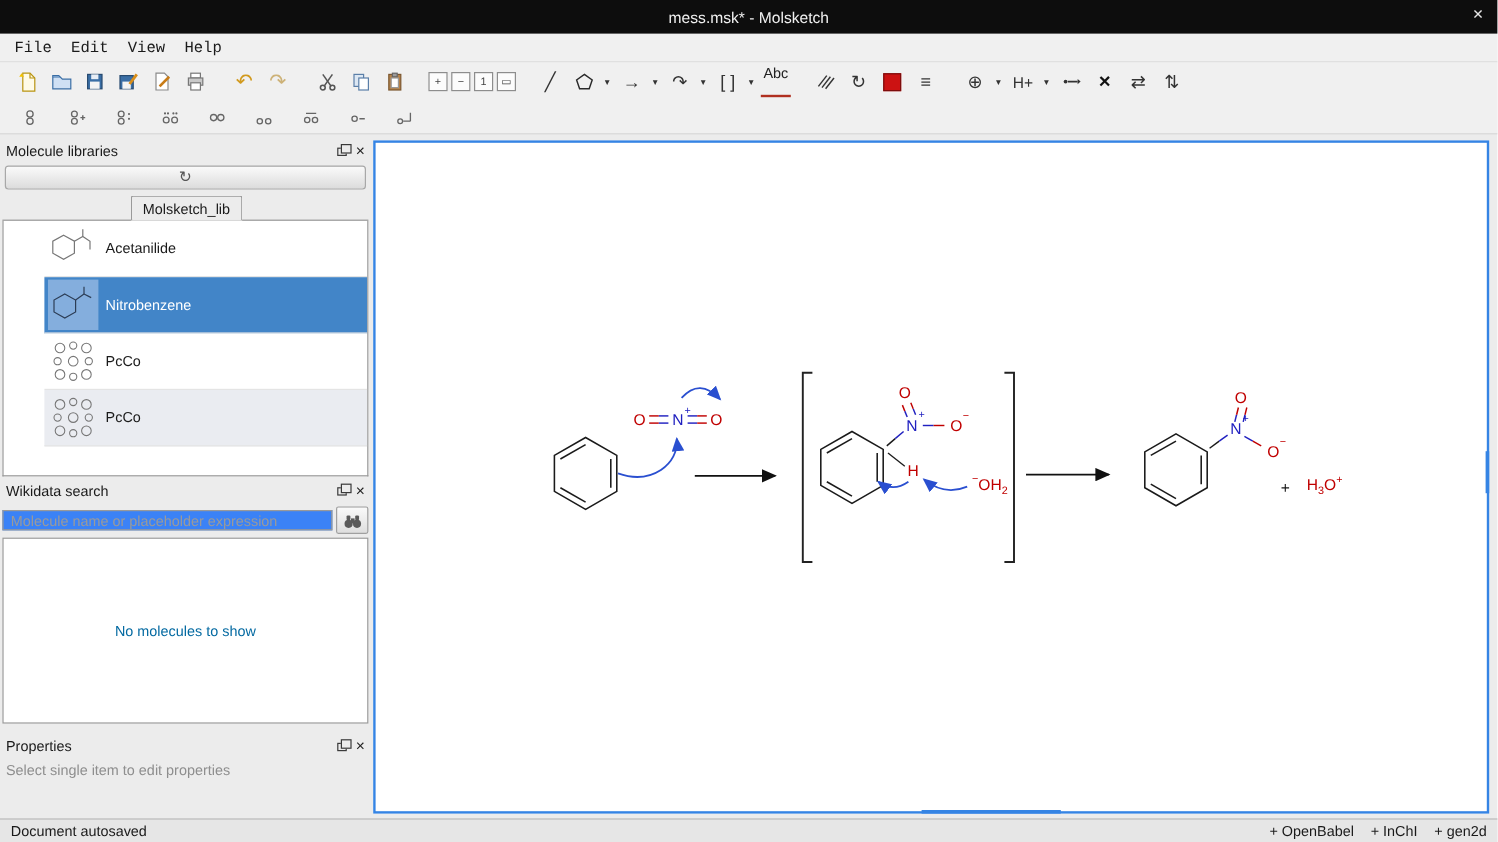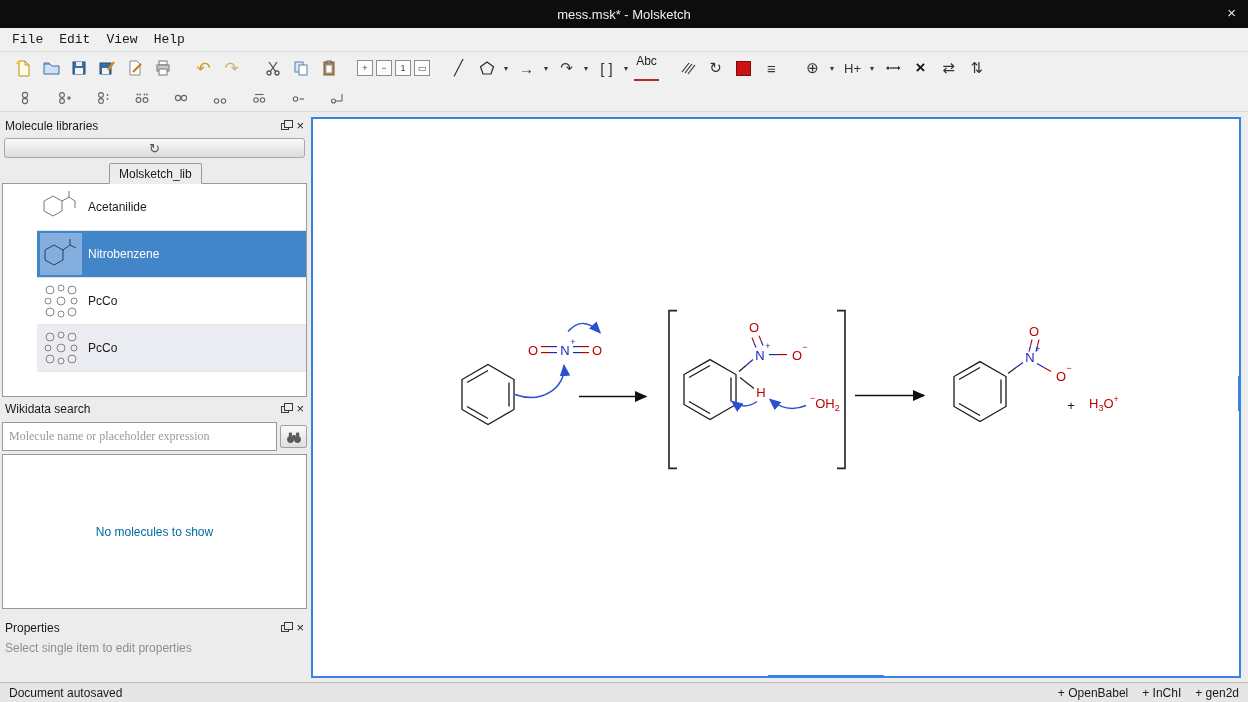--- a/index.html
+++ b/index.html
@@ -60,22 +60,22 @@
   .lib-item { height:47px; display:flex; align-items:center; border-bottom:1px solid #e4e4e4; background:#fff; }
   .lib-item.alt { background:#eaecf1; }
   .lib-item.selected { background:#4285c8; }
   .icon-box { width:42px; height:42px; margin:2px 6px 2px 3px; display:flex; align-items:center;
     justify-content:center; flex:0 0 auto; }
   .lib-item.selected .icon-box { background:#84aedd; }
   .lib-label { font-size:12px; color:#1a1a1a; }
   .lib-item.selected .lib-label { color:#fff; }
 
   .searchrow { display:flex; align-items:center; gap:3px; padding:4px 2px 3px; flex:0 0 auto; }
-  .searchrow input { flex:1; height:29px; border:1px solid #999; background:#ffffff; font-size:12px;
-    padding:0 6px; font-family:Liberation Serif, serif; color:#222; }
+  .searchrow input { flex:1; height:17px; border:1px solid #999; background:#3b82f6; font-size:12px;
+    padding:0 6px; font-family:Liberation Sans, sans-serif; color:#222; }
   .searchrow input::placeholder { color:#9a9a9a; }
   .search-btn { width:27px; height:23px; border:1px solid #a0a0a0; border-radius:2px;
     background:linear-gradient(#fafafa,#dedede); display:flex; align-items:center; justify-content:center; }
 
   .results { height:155px; margin:0 2px; border:1px solid #999; background:#fff; display:flex;
     align-items:center; justify-content:center; flex:0 0 auto; }
   .results .empty { font-size:12px; color:#0369a1; }
 
   .props-hint { font-size:12px; color:#8e8e8e; padding:4px 5px; }
 

